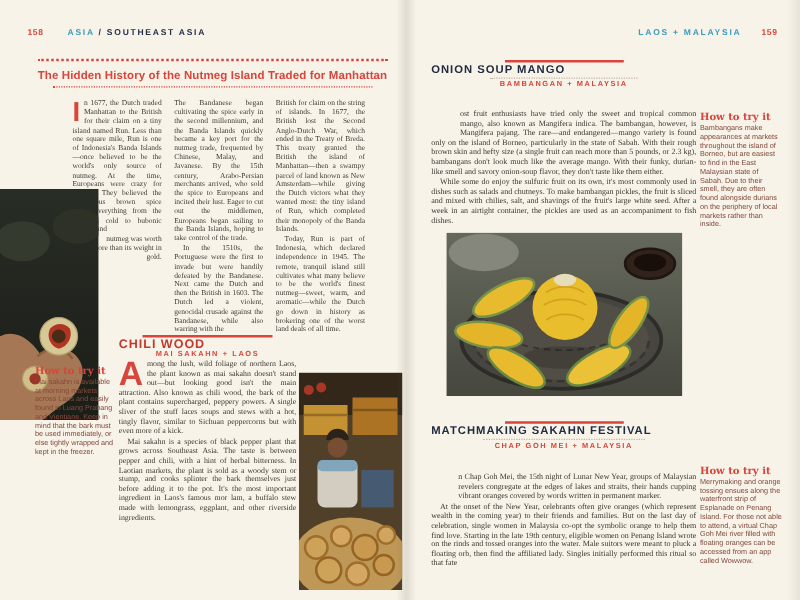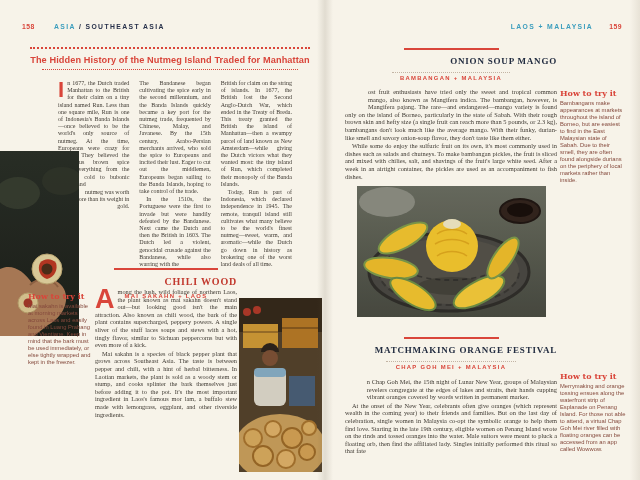--- a/index.html
+++ b/index.html
@@ -46,21 +46,21 @@
   .howto{position:absolute;width:66px;}
   .howto-left{left:28px;top:291px;}
   .howto-head{font-family:"DejaVu Serif",serif;font-weight:bold;
     font-size:8px;color:#d9453a;margin-bottom:2px;}
   .howto p{font-family:"Liberation Sans",sans-serif;font-size:5.8px;line-height:7px;
     color:#84493c;text-align:left;}
 
   .rule-red{height:1.8px;background:#d9453a;margin:0 auto;}
   .entry-sub{font-family:"Liberation Sans",sans-serif;font-weight:bold;font-size:5.9px;
     letter-spacing:1.3px;color:#d9453a;text-align:center;}
-  .entry-title{margin:6px 0;text-align:right;font-family:Liberation Serif, serif;
+  .entry-title{margin:0 0;text-align:left;font-family:Liberation Sans, sans-serif;
     font-weight:bold;letter-spacing:.8px;}
   .dot-rule{border-top:1px dotted #c3b4a4;margin:2px auto;}
 
   .chili-head{position:absolute;left:95px;top:268px;width:142px;}
   .chili-head .rule-red{width:104px;}
   .chili-head .entry-title{font-size:10px;color:#c2392e;}
   .chili-body{position:absolute;left:95px;top:288px;width:142px;font-size:6.3px;line-height:7.6px;}
   .chili-body p+p{margin-top:1px;}
 
   
@@ -218,21 +218,21 @@
       </g>
       <circle cx="95" cy="60" r="26" fill="#f3c62e"></circle>
       <path d="M80,48 C88,42 102,42 110,48 M78,58 C88,52 102,52 112,58 M80,70 C88,64 102,64 110,70" stroke="#dfa81e" stroke-width="1.5" fill="none"></path>
       <ellipse cx="95" cy="38" rx="9" ry="5" fill="#efe7c2"></ellipse>
       <rect width="189" height="131" fill="black" opacity=".04"></rect>
     </svg>
   </figure>
 
   <div class="rp-head fest-head">
     <div class="rule-red"></div>
-    <h2 class="entry-title">MATCHMAKING ORANGE FESTIVAL</h2>
+    <h2 class="entry-title">MATCHMAKING SAKAHN FESTIVAL</h2>
     <div class="dot-rule" style="width:130px"></div>
     <div class="entry-sub">CHAP GOH MEI + MALAYSIA</div>
   </div>
   <div class="rp-body fest-body">
     <p class="dc-outline">On Chap Goh Mei, the 15th night of Lunar New Year, groups of Malaysian revelers congregate at the edges of lakes and straits, their hands cupping vibrant oranges covered by words written in permanent marker.</p>
     <p class="indent">At the onset of the New Year, celebrants often give oranges (which represent wealth in the coming year) to their friends and families. But on the last day of celebration, single women in Malaysia co-opt the symbolic orange to help them find love. Starting in the late 19th century, eligible women on Penang Island wrote on the rinds and tossed oranges into the water. Male suitors were meant to pluck a floating orb, then find the affiliated lady. Singles initially performed this ritual so that fate</p>
   </div>
   <aside class="howto howto-r2">
     <div class="howto-head">How to try it</div>
     <p>Merrymaking and orange tossing ensues along the waterfront strip of Esplanade on Penang Island. For those not able to attend, a virtual Chap Goh Mei river filled with floating oranges can be accessed from an app called Wowwow.</p>

